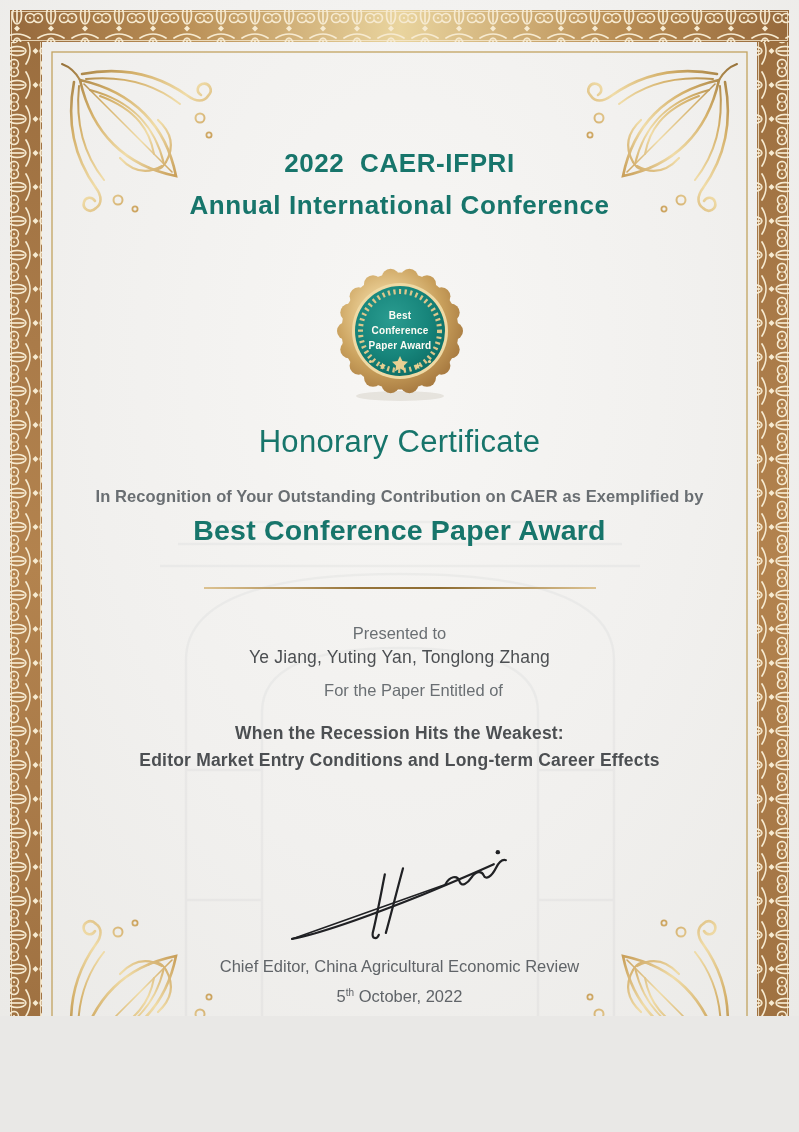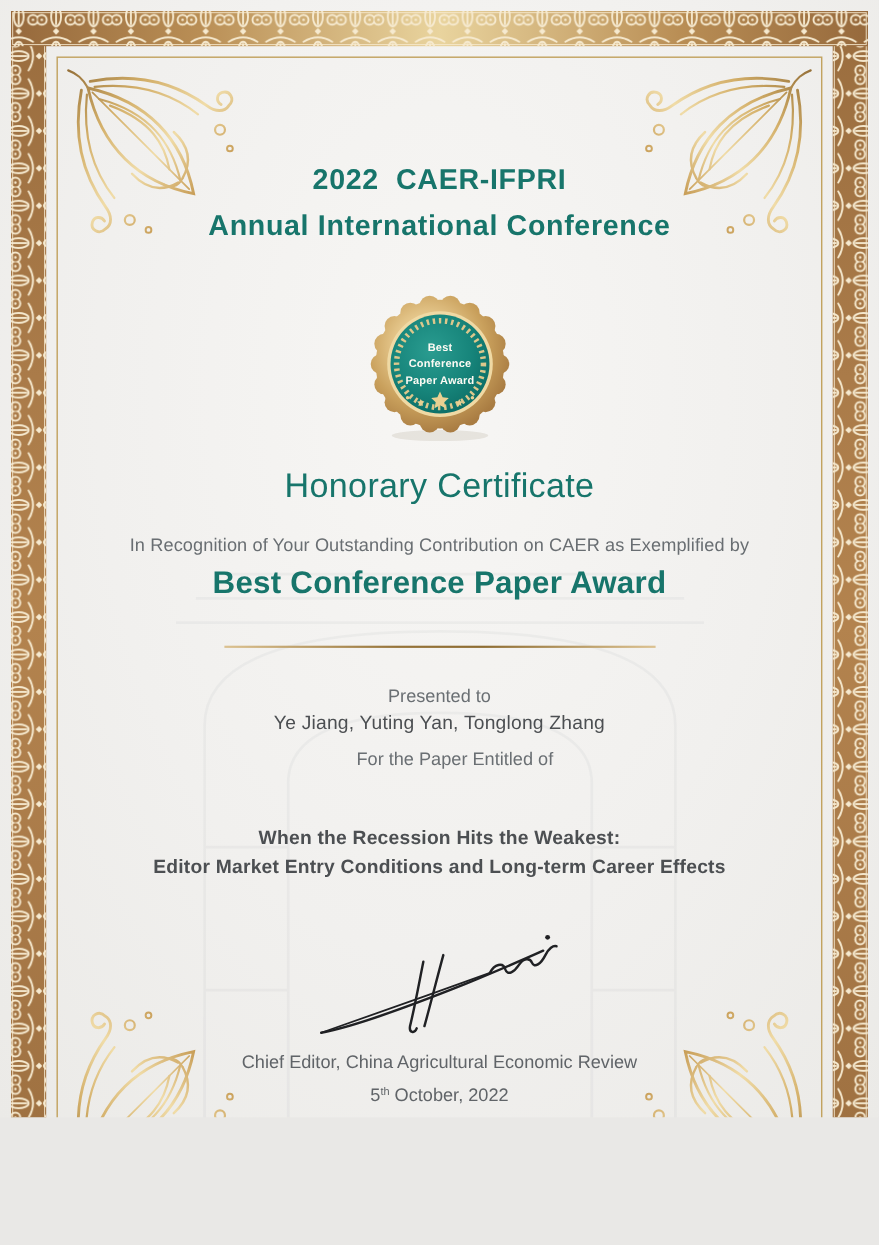--- a/index.html
+++ b/index.html
@@ -9,31 +9,31 @@
     margin:0 auto;
     background:radial-gradient(ellipse at 50% 35%, #f7f6f4 0%, #f1f0ee 55%, #ebeae7 100%);
     overflow:hidden;
     font-family:"Liberation Sans", sans-serif;
   }
   .frame-svg{position:absolute;left:0;top:0;width:799px;height:1132px;display:block;}
   .abs{position:absolute;left:0;width:100%;text-align:center;}
   .teal{color:#17756b;}
   .conf-line{font-size:26px;font-weight:700;letter-spacing:.6px;white-space:pre;}
   .cert-title{top:424px;font-size:31px;font-weight:400;letter-spacing:.3px;}
-  .recognition{top:487px;font-size:16.5px;color:#696e72;letter-spacing:.1px;}
+  .recognition{top:487px;font-size:16.5px;color:#696e72;letter-spacing:.1px;font-weight:bold;}
   .award{top:514px;font-size:28.5px;font-weight:700;letter-spacing:.2px;}
   .divider{
     position:absolute;top:587px;left:50%;transform:translateX(-50%);
     width:392px;height:2px;
     background:linear-gradient(90deg,#dcc291 0%,#96743a 40%,#8e6d33 60%,#dcc291 100%);
   }
   .presented{top:624px;font-size:16.5px;color:#6a6f73;}
   .recipients{top:647px;font-size:17.5px;font-weight:400;color:#4c4f52;letter-spacing:.2px;}
   .paper-label{top:681px;font-size:16.5px;color:#6a6f73;padding-left:14px;}
-  .paper-title{top:748px;font-size:17.5px;font-weight:700;color:#4c4f52;line-height:27px;letter-spacing:.2px;}
+  .paper-title{top:720px;font-size:17.5px;font-weight:700;color:#4c4f52;line-height:27px;letter-spacing:.2px;}
   .signer{top:957px;font-size:16.5px;color:#606468;}
   .cert-date{top:987px;font-size:16.5px;color:#606468;white-space:pre;}
   .cert-date sup{font-size:10px;vertical-align:6px;}
   .medal-svg{position:absolute;left:50%;top:257px;transform:translateX(-50%);width:140px;height:150px;}
   .signature-svg{position:absolute;left:286px;top:840px;width:232px;height:106px;}
 </style>
 </head>
 <body>
 
 <div class="page">

